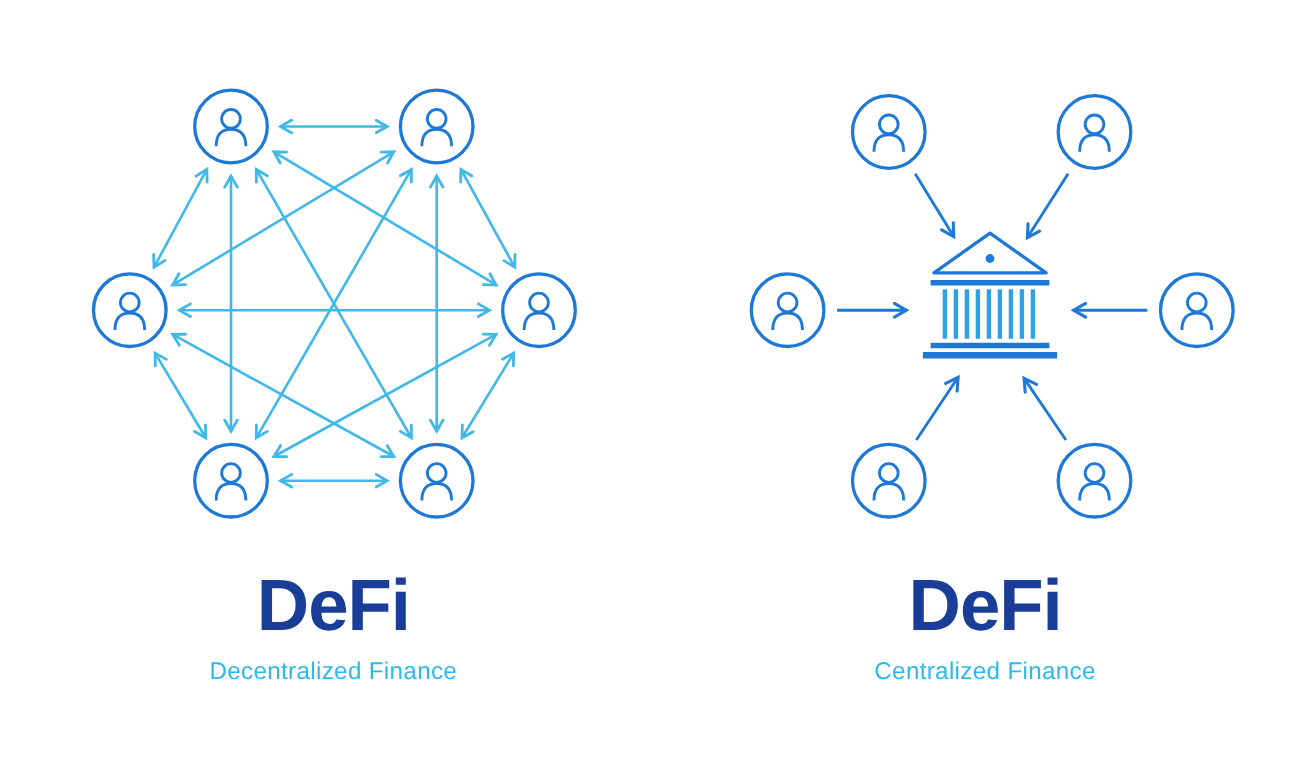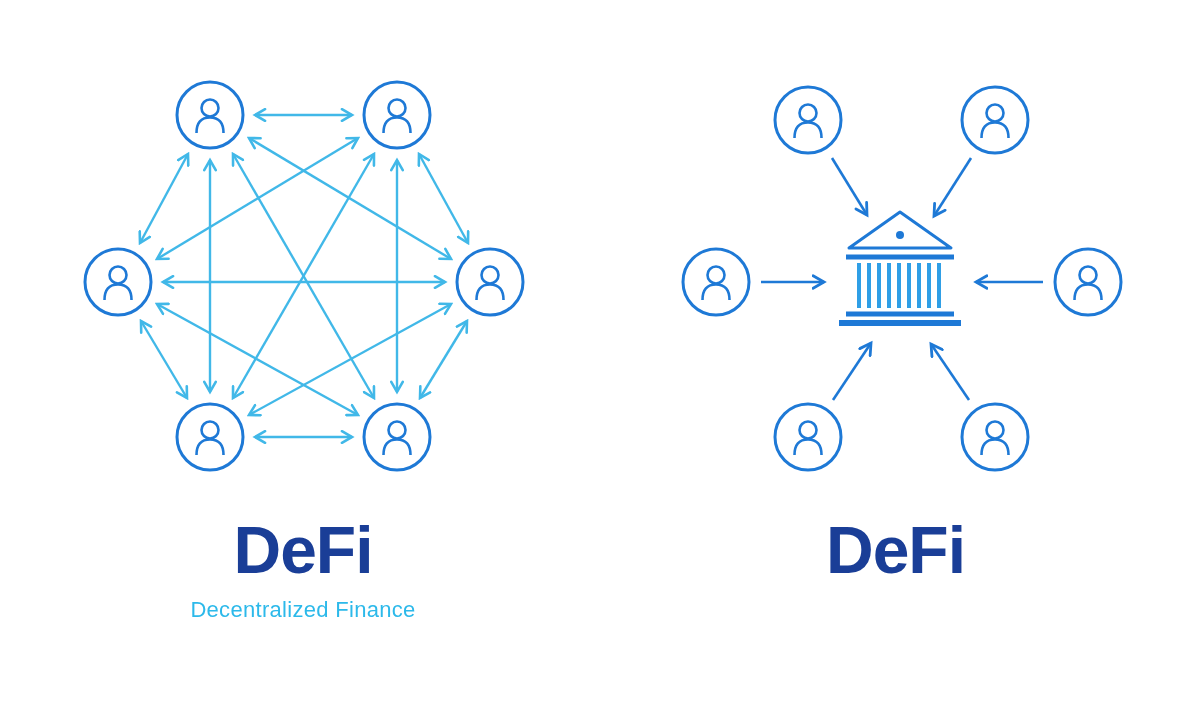--- a/index.html
+++ b/index.html
@@ -118,15 +118,16 @@
     </g>
   </svg>
 
   <div class="caption caption-left">
     <div class="title">DeFi</div>
     <div class="subtitle">Decentralized Finance</div>
   </div>
 
   <div class="caption caption-right">
     <div class="title">DeFi</div>
+    <div class="subtitle">Centralized Finance</div>
   </div>
 
 </div>
 
 </body></html>

